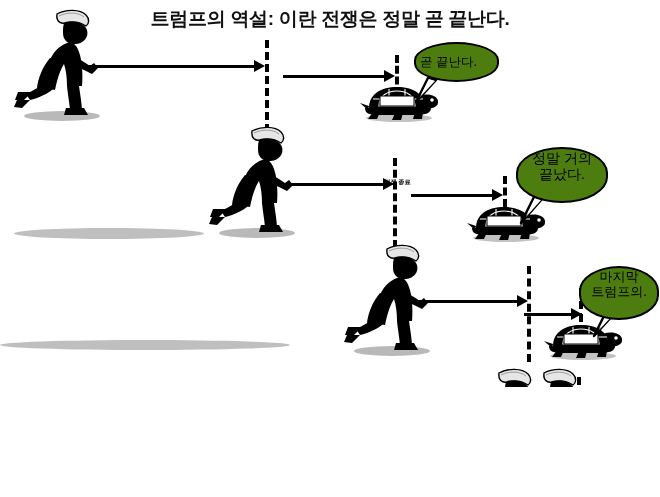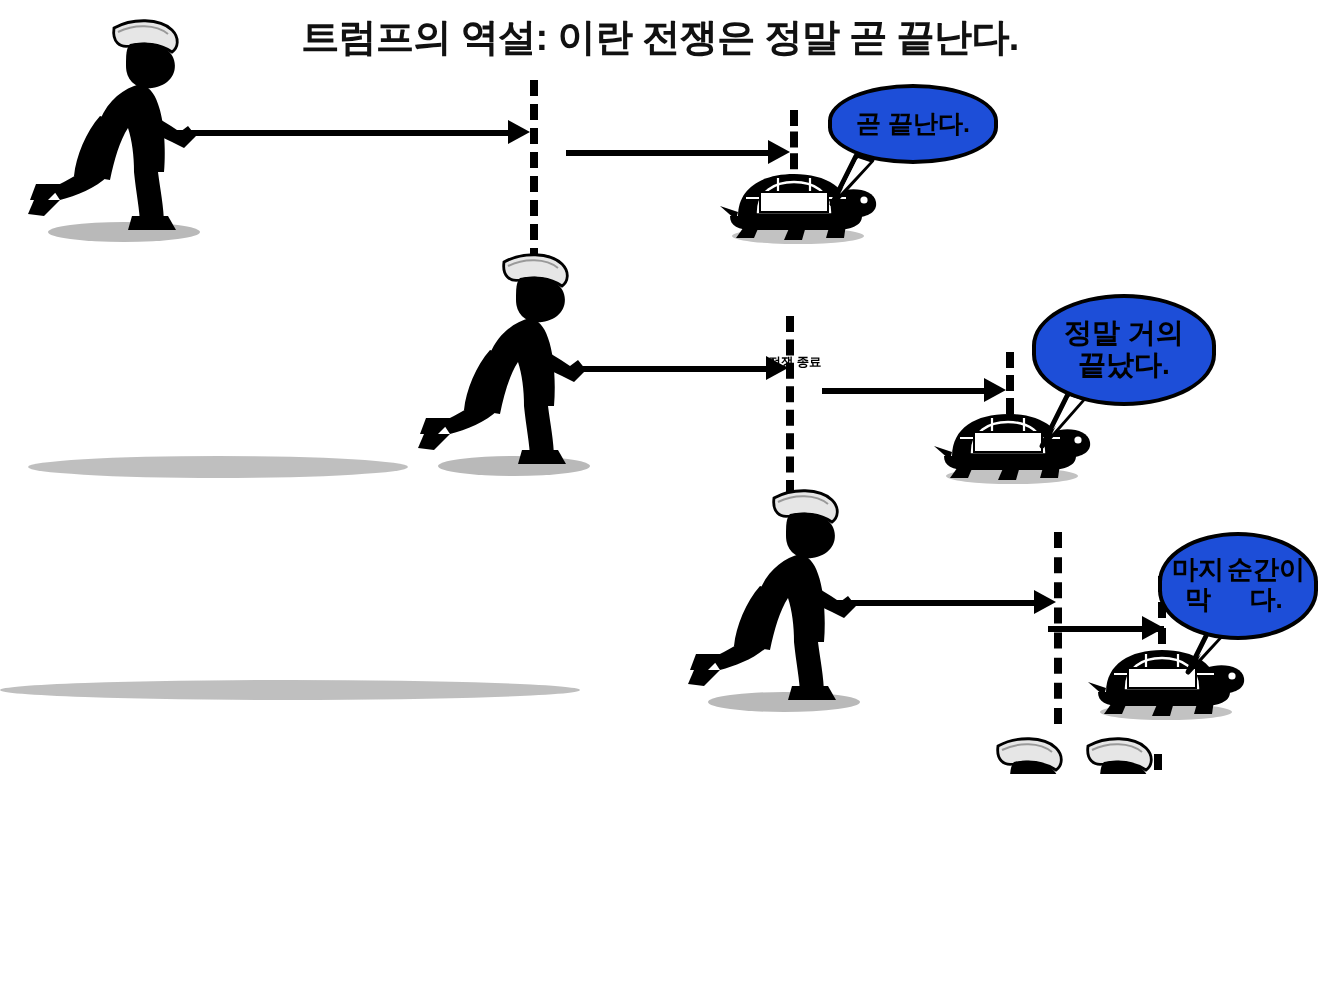--- a/index.html
+++ b/index.html
@@ -87,28 +87,28 @@
     width: 0;
     height: 0;
     border-top: 6.5px solid transparent;
     border-bottom: 6.5px solid transparent;
     border-left: 11px solid #000;
   }
 
   
   .bubble {
     position: absolute;
-    background: #1d4ed8;
+    background: #4d7c0f;
     border: 2.5px solid #000000;
     border-radius: 50% / 46%;
     display: flex;
     align-items: center;
-    justify-content: center;
+    justify-content: flex-start;
     text-align: center;
-    font-weight: bold;
+    font-weight: normal;
     color: #000000;
     line-height: 1.12;
     box-sizing: border-box;
     padding: 2px 4px;
     z-index: 5;
   }
   .bubble .btxt { display: block; }
   .tail {
     position: absolute;
     z-index: 4;
@@ -322,23 +322,23 @@
     </svg>
 
   </div>
 
   <div class="tail" style="left:592px; top:312px;">
     <svg width="24" height="26" viewBox="0 0 24 26">
       <path d="M14 0 L22 2 L2 24 Z" fill="#fff" stroke="#000" stroke-width="2.5" stroke-linejoin="round"></path>
       <path d="M15 1 L21 3 L7 18 Z" fill="#fff" stroke="none"></path>
     </svg>
   </div>
-  <div class="bubble" style="left:579px; top:266px; width:80px; height:54px; font-size:13px; flex-direction:row;">
+  <div class="bubble" style="left:579px; top:266px; width:80px; height:54px; font-size:13px; flex-direction:column;">
     <span class="btxt">마지막</span>
-    <span class="btxt">순간이다.</span>
+    <span class="btxt">트럼프의.</span>
   </div>
 
   <div class="runner" style="left:452px; top:367px; width:96px; height:112px;">
     <svg viewBox="0 0 96 112" width="96" height="112" aria-hidden="true">
       <ellipse cx="52" cy="108" rx="38" ry="5" fill="#b9b9b9"></ellipse>
       <path d="M47 6 C56 1 70 1 76 7 C80 11 79 16 76 18 C70 14 62 13 55 15 C50 16 46 13 47 6 Z" fill="#e6e6e6" stroke="#000" stroke-width="1.4"></path>
       <path d="M49 8 C57 4 68 4 74 9" fill="none" stroke="#9a9a9a" stroke-width="1"></path>
       <path d="M55 14 C65 12 75 15 77 22 C79 29 74 35 66 36 C58 37 53 32 53 25 C53 20 53 16 55 14 Z" fill="#000"></path>
       <path d="M60 34 C52 36 44 42 40 52 C36 62 34 72 33 80 L45 82 C47 72 50 62 54 56 C56 62 57 70 57 78 L72 78 C73 66 72 52 69 44 C67 38 64 35 60 34 Z" fill="#000"></path>
       <path d="M40 50 C33 58 28 70 27 80 L36 82 C38 70 42 58 46 52 Z" fill="#000"></path>

